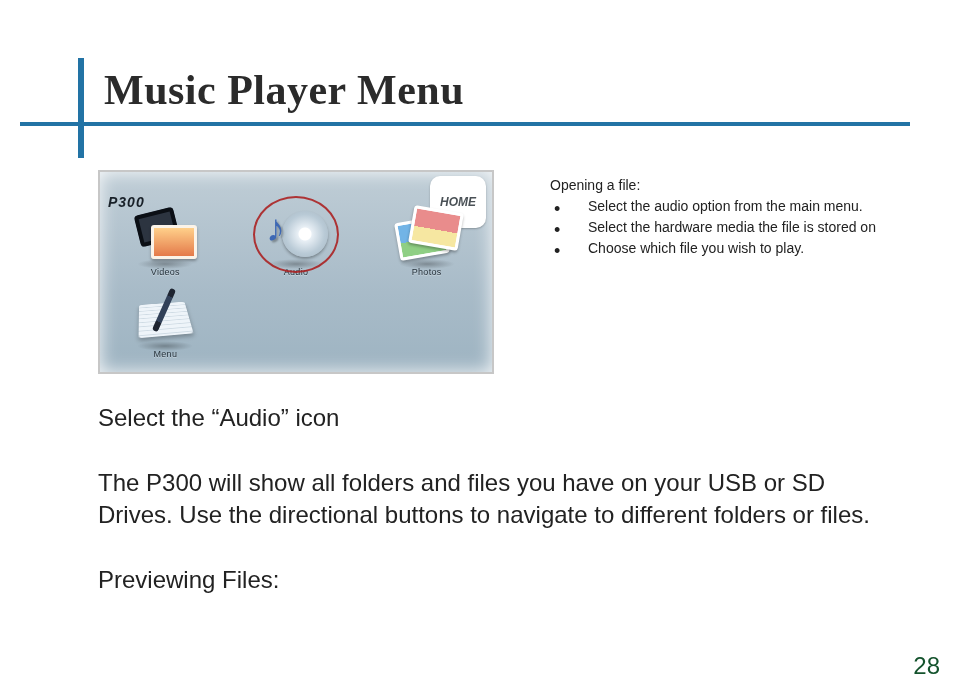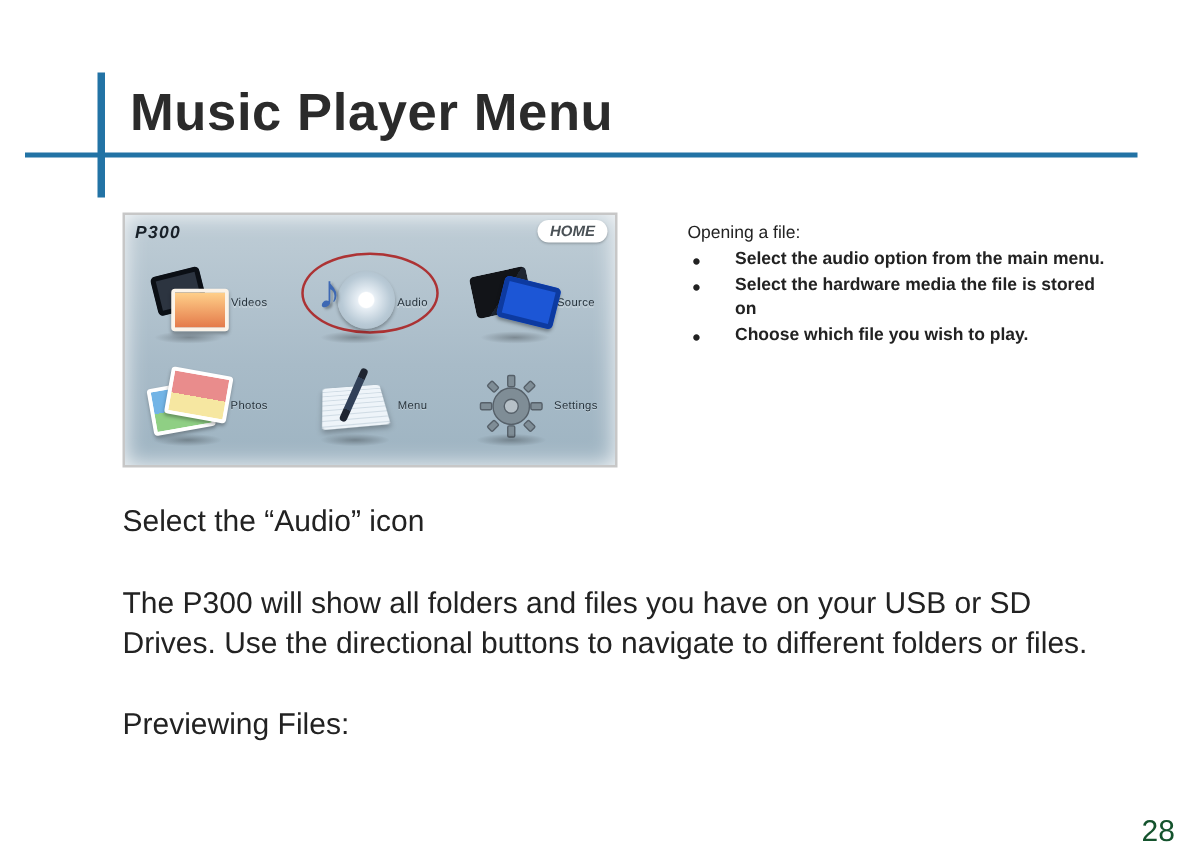--- a/index.html
+++ b/index.html
@@ -28,21 +28,21 @@
     background: #2273a5;
   }
   .title {
     position: absolute;
     left: 104px;
     top: 66px;
     font-size: 42px;
     font-weight: 700;
     letter-spacing: 0.5px;
     color: #2b2b2b;
-    font-family: Liberation Sans, sans-serif;
+    font-family: Liberation Serif, serif;
   }
   .content-wrap {
     position: absolute;
     left: 98px;
     top: 170px;
     right: 60px;
   }
   .row {
     display: flex;
     gap: 56px;
@@ -68,36 +68,37 @@
     align-items: center;
     font-family: "Arial Black", Arial, sans-serif;
     color: #182028;
     font-size: 14px;
   }
   .home-pill {
     background: #fff;
     color: #4a5156;
     font: italic bold 12px/1 Arial, sans-serif;
     border-radius: 10px;
-    padding: 3px 10px;
+    padding: 20px 10px;
     box-shadow: 0 1px 2px rgba(0,0,0,0.25);
   }
   .grid {
     position: absolute;
     top: 28px;
     left: 0;
     right: 0;
     bottom: 8px;
     display: grid;
     grid-template-columns: repeat(3, 1fr);
     grid-template-rows: repeat(2, 1fr);
     place-items: center;
   }
   .tile {
     display: flex;
+    flex-direction: column;
     align-items: center;
     position: relative;
   }
   .icon {
     width: 68px;
     height: 60px;
     position: relative;
   }
   .tile-label {
     margin-top: 2px;
@@ -206,21 +207,20 @@
   }
   ul.bul {
     list-style: none;
     padding: 0;
     margin: 2px 0 0 0;
   }
   ul.bul li {
     position: relative;
     padding-left: 38px;
     margin: 0 0 2px 0;
-    font-weight: bold;
   }
   ul.bul li::before {
     content: "•";
     position: absolute;
     left: 4px;
     top: 0;
     font-size: 18px;
   }
   .lower {
     margin-top: 28px;
@@ -260,59 +260,31 @@
           <div class="tile-label">Videos</div>
         </div>
         <div class="tile">
           <div class="selection-ring"></div>
           <div class="icon ic-audio">
               <div class="shadow"></div>
             </div>
           <div class="tile-label">Audio</div>
         </div>
         <div class="tile">
-          <div class="icon ic-conn">
-              <div class="shadow"></div>
-            </div>
-          <div class="tile-label">Source</div>
-        </div>
-        <div class="tile">
           <div class="icon ic-photos">
               <div class="shadow"></div>
             </div>
           <div class="tile-label">Photos</div>
         </div>
         <div class="tile">
           <div class="icon ic-text">
               <div class="shadow"></div>
             </div>
           <div class="tile-label">Menu</div>
         </div>
-        <div class="tile">
-          <div class="icon ic-gear">
-            <svg class="gear-svg" viewBox="0 0 100 100">
-              <g fill="#7f8d96" stroke="#566069" stroke-width="2">
-                <circle cx="50" cy="50" r="26"></circle>
-                <g>
-                  <rect x="45" y="6" width="10" height="16" rx="2"></rect>
-                  <rect x="45" y="78" width="10" height="16" rx="2"></rect>
-                  <rect x="6" y="45" width="16" height="10" rx="2"></rect>
-                  <rect x="78" y="45" width="16" height="10" rx="2"></rect>
-                  <rect x="17" y="17" width="14" height="10" rx="2" transform="rotate(45 24 22)"></rect>
-                  <rect x="69" y="17" width="14" height="10" rx="2" transform="rotate(-45 76 22)"></rect>
-                  <rect x="17" y="73" width="14" height="10" rx="2" transform="rotate(-45 24 78)"></rect>
-                  <rect x="69" y="73" width="14" height="10" rx="2" transform="rotate(45 76 78)"></rect>
-                </g>
-                <circle cx="50" cy="50" r="10" fill="#b6c0c7"></circle>
-              </g>
-            </svg>
-            <div class="shadow"></div>
-          </div>
-          <div class="tile-label">Settings</div>
-        </div>
       </div>
     </div>
 
     <div class="right">
       <div>Opening a file:</div>
       <ul class="bul">
         <li>Select the audio option from the main menu.</li>
         <li>Select the hardware me­dia the file is stored on</li>
         <li>Choose which file you wish to play.</li>
       </ul>

